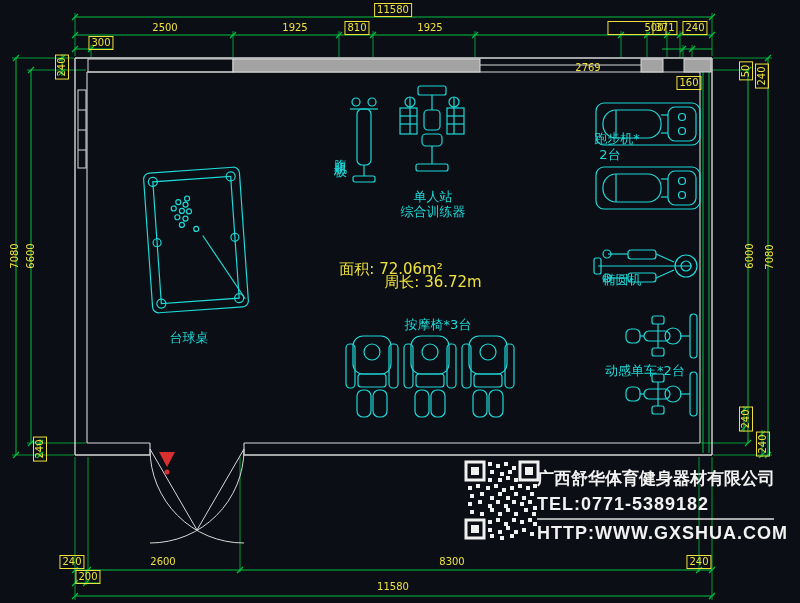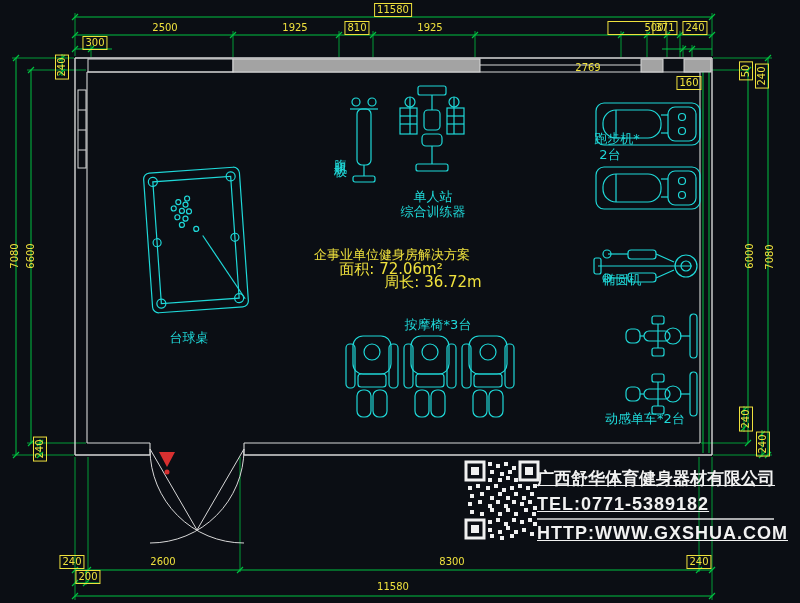--- a/index.html
+++ b/index.html
@@ -10,21 +10,21 @@
        transform:translate(-50%,-50%);}
   .dim.v{transform:translate(-50%,-50%) rotate(-90deg);}
   .dim.box{border:1px solid #efe13d;padding:0 2px;}
   .cn{position:absolute;color:#1fd8d8;font-size:13px;white-space:nowrap;
       transform:translate(-50%,-50%);}
   .cn.vert{writing-mode:vertical-rl;letter-spacing:3px;}
   .sol{position:absolute;color:#efe13d;white-space:nowrap;transform:translate(-50%,-50%);}
   .sol.title{font-size:13px;}
   .sol.line{font-size:15px;}
   .brand{position:absolute;color:#f2f2f2;font-weight:bold;white-space:nowrap;
-         font-family:"Liberation Sans","DejaVu Sans",sans-serif;text-decoration:underline;}
+         font-family:"Liberation Sans","DejaVu Sans",sans-serif;}
   .brand.company{font-size:17px;}
   .brand.tel{font-size:18px;letter-spacing:1px;}
   .brand.web{font-size:18px;letter-spacing:1px;}
 </style>
 </head>
 <body>
 
 <div class="stage">
 
 <svg class="plan" width="800" height="603" viewBox="0 0 800 603">
@@ -222,21 +222,21 @@
 
 <div class="dim box" style="left:393px;top:10px;">11580</div>
 <div class="dim" style="left:165px;top:28px;">2500</div>
 <div class="dim" style="left:295px;top:28px;">1925</div>
 <div class="dim box" style="left:357px;top:28px;">810</div>
 <div class="dim" style="left:430px;top:28px;">1925</div>
 <div class="dim" style="left:588px;top:28px;margin-top:40px;">2769</div>
 <div class="dim box" style="left:637px;top:28px;padding-left:36px;">500</div>
 <div class="dim box" style="left:665px;top:28px;">371</div>
 <div class="dim box" style="left:695px;top:28px;">240</div>
-<div class="dim box" style="left:95px;top:43px;">300</div>
+<div class="dim box" style="left:101px;top:43px;">300</div>
 <div class="dim box" style="left:689px;top:43px;margin-top:40px;">160</div>
 
 <div class="dim v box" style="left:62px;top:67px;">240</div>
 <div class="dim v" style="left:15px;top:256px;">7080</div>
 <div class="dim v" style="left:31px;top:256px;">6600</div>
 <div class="dim v box" style="left:40px;top:449px;">240</div>
 
 <div class="dim v box" style="left:746px;top:71px;">50</div>
 <div class="dim v box" style="left:762px;top:76px;">240</div>
 <div class="dim v" style="left:750px;top:256px;">6000</div>
@@ -252,23 +252,22 @@
 <div class="dim" style="left:393px;top:587px;">11580</div>
 
 <div class="cn vert" style="left:340px;top:153px;">腹肌板</div>
 <div class="cn" style="left:433px;top:197px;">单人站</div>
 <div class="cn" style="left:433px;top:212px;">综合训练器</div>
 <div class="cn" style="left:617px;top:139px;">跑步机*</div>
 <div class="cn" style="left:610px;top:155px;">2台</div>
 <div class="cn" style="left:622px;top:280px;">椭圆机</div>
 <div class="cn" style="left:189px;top:338px;">台球桌</div>
 <div class="cn" style="left:438px;top:325px;">按摩椅*3台</div>
-<div class="cn" style="left:645px;top:371px;margin-top:48px;">动感单车*2台</div>
-
-<div class="sol title" style="left:392px;top:255px;">企事业单位健身房解决方案</div>
+<div class="cn" style="left:645px;top:371px;">动感单车*2台</div>
+
 <div class="sol line" style="left:391px;top:269px;">面积: 72.06m²</div>
 <div class="sol line" style="left:389px;top:282px;margin-left:44px;">周长: 36.72m</div>
 
 <div class="brand company" style="left:537px;top:467px;">广西舒华体育健身器材有限公司</div>
 <div class="brand tel" style="left:537px;top:494px;">TEL:0771-5389182</div>
 <div class="brand web" style="left:537px;top:523px;">HTTP:WWW.GXSHUA.COM</div>
 
 </div>
 
 </body></html>

